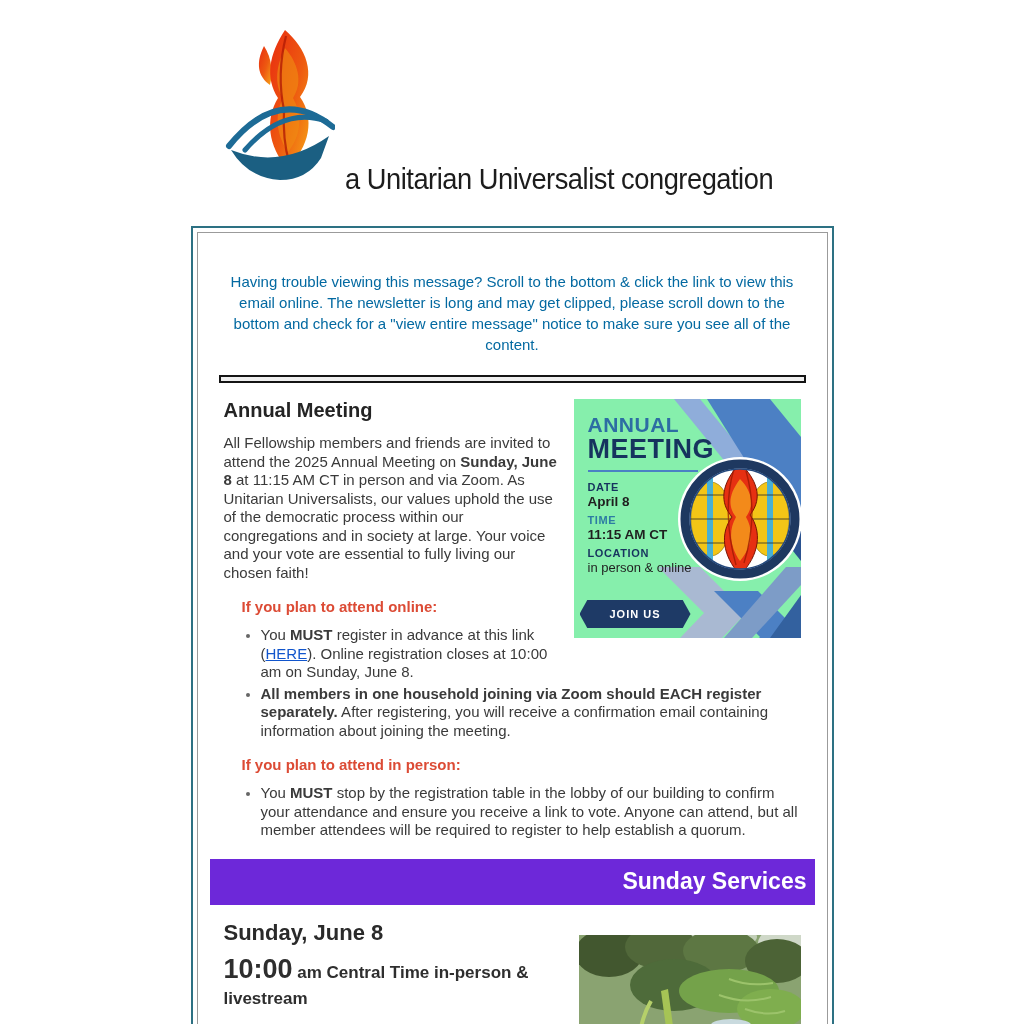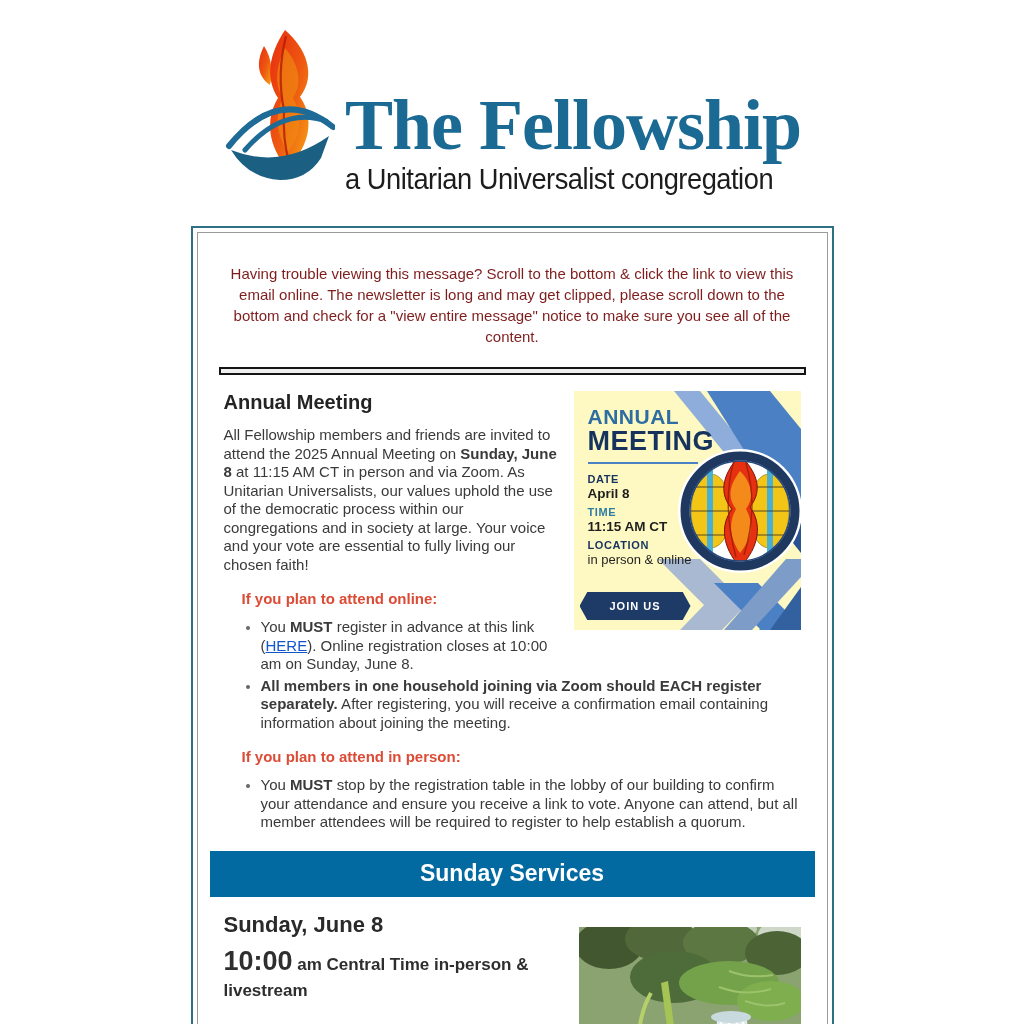--- a/index.html
+++ b/index.html
@@ -12,54 +12,54 @@
   .logo-text { display:flex; flex-direction:column; align-items:flex-start; padding-bottom:2px; }
   .logo-title { font-family:"Liberation Serif", serif; font-weight:bold; font-size:72px;
                 line-height:0.95; color:#1b6a94; letter-spacing:-1px; }
   .logo-subtitle { font-size:29px; color:#1c1c1c; letter-spacing:-0.5px; margin-top:4px;
                    transform:scaleX(0.94); transform-origin:left; }
 
   
   .frame { width:643px; margin:28px auto 0; border:2px solid #2d7183; height:1000px; }
   .frame-inner { margin:4px; border:1px solid #9b9b9b; padding:12px 12px 0; height:986px; overflow:hidden; }
 
-  .notice { font-size:15px; line-height:21px; color:#7f1d1d; text-align:center; margin:18px 18px 20px; }
+  .notice { font-size:15px; line-height:21px; color:#0369a1; text-align:center; margin:26px 18px 20px; }
 
   .divider { height:8px; border:2px solid #141414; background:#efefef; margin:14px 9px 16px; }
 
   .section { padding:0 14px; }
 
   h2.am-heading { font-size:20px; color:#242424; margin:14px 0 12px; }
   .body-p { font-size:15px; line-height:18.5px; color:#3a3a3a; margin:5px 0 14px; }
   .red-heading { font-size:15px; font-weight:bold; color:#dc4b35; margin:16px 18px 11px; }
   ul.blist { margin:0 0 15px; padding-left:37px; }
   ul.blist li { font-size:15px; line-height:18.5px; color:#3a3a3a; margin-bottom:3px; }
   ul.blist li::marker { color:#666; font-size:0.85em; }
   a.link { color:#1155cc; text-decoration:underline; }
   a.link.bold { font-weight:bold; }
 
   
   .am-card { position:relative; float:right; width:227px; height:239px; margin:0 0 12px 16px;
-             background:#fef9c3; overflow:hidden; }
+             background:#86efac; overflow:hidden; }
   .am-card svg.bg { position:absolute; inset:0; }
   .card-copy { position:absolute; left:14px; top:14px; z-index:2; }
   .card-title1 { font-size:21px; font-weight:bold; color:#2d6da3; letter-spacing:0.5px; line-height:1.1; }
   .card-title2 { font-size:27px; font-weight:bold; color:#16335e; letter-spacing:0.5px; line-height:1.0; }
   .card-rule { width:110px; height:2px; background:#4a80c4; margin:7px 0 9px; }
   .card-label { font-size:11px; font-weight:bold; color:#16335e; letter-spacing:0.6px; margin-top:5px; }
   .card-label.teal { color:#2d7ca3; }
   .card-value { font-size:13.5px; font-weight:bold; color:#1f1f1f; margin-top:1px; }
   .card-value.plain { font-weight:normal; font-size:13px; white-space:nowrap; }
   .join-btn { position:absolute; left:6px; top:201px; z-index:3; background:#1e3a66; color:#fff;
               font-size:11px; font-weight:bold; letter-spacing:1px; padding:8px 30px; border:none;
               clip-path:polygon(0 50%, 7% 0, 93% 0, 100% 50%, 93% 100%, 7% 100%); cursor:pointer; }
 
   
-  .banner { margin-top:4px; background:#0369a1; color:#ffffff; text-align:center;
-            font-size:23px; font-weight:bold; padding:9px 15px 10px; }
+  .banner { margin-top:4px; background:#6d28d9; color:#ffffff; text-align:right;
+            font-size:23px; font-weight:bold; padding:9px 8px 10px; }
   .sunday h3 { font-size:22px; color:#2a2a2a; margin:15px 0 10px; }
   .service-line { font-size:17px; font-weight:bold; color:#2e2e2e; line-height:26px; }
   .service-line .big-time { font-size:27px; }
   .garden { float:right; width:222px; height:158px; margin:15px 0 10px 16px; }
 
   .clearfix::after { content:""; display:table; clear:both; }
 </style>
 </head>
 <body>
 
@@ -78,21 +78,20 @@
     <path d="M62,4 C46,28 42,52 55,72 C42,93 45,120 64,142 C87,121 92,92 77,71 C94,49 83,22 62,4 Z" fill="url(#flameGrad)"></path>
     <path d="M62,22 C53,40 51,58 60,72 C51,90 54,110 65,126 C78,110 80,90 70,72 C81,55 74,36 62,22 Z" fill="#f08a12" opacity="0.65"></path>
     <path d="M63,10 C57,34 56,60 61,84 C60,104 62,122 66,136" stroke="#b31c05" stroke-width="2.2" fill="none" opacity="0.8"></path>
 
     <path d="M6,120 Q56,58 110,101" stroke="#1d6b96" stroke-width="6" fill="none" stroke-linecap="round"></path>
     <path d="M22,124 Q60,80 103,95" stroke="#1d6b96" stroke-width="5" fill="none" stroke-linecap="round"></path>
 
     <path d="M8,124 Q58,144 106,110 L98,132 Q84,154 57,154 Q25,152 8,124 Z" fill="#1b5f82"></path>
   </svg>
   <div class="logo-text">
-    <div class="logo-title">The Fellowship</div>
     <div class="logo-subtitle">a Unitarian Universalist congregation</div>
   </div>
 </div>
 
 <div class="frame">
   <div class="frame-inner">
 
     <p class="notice">Having trouble viewing this message? Scroll to the bottom &amp; click the link to view this email online. The newsletter is long and may get clipped, please scroll down to the bottom and check for a "view entire message" notice to make sure you see all of the content.</p>
 
     <div class="divider"></div>

